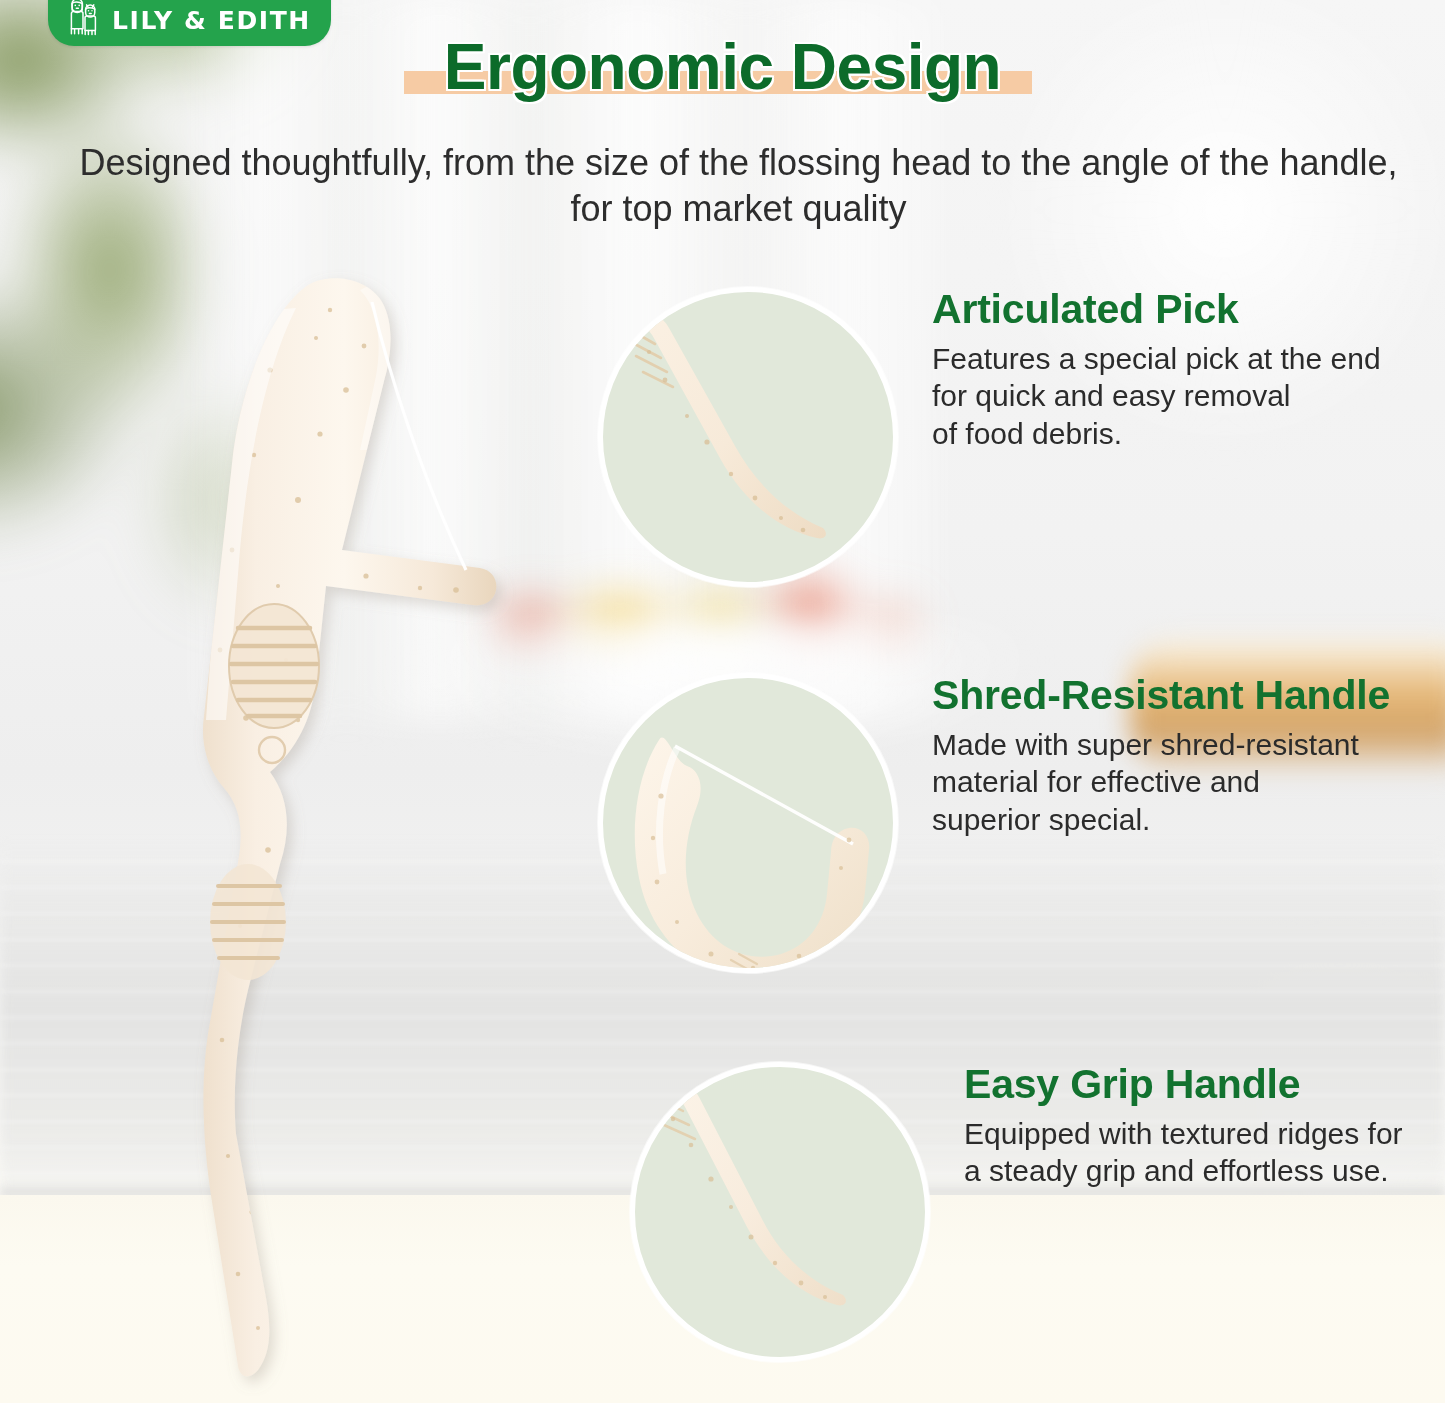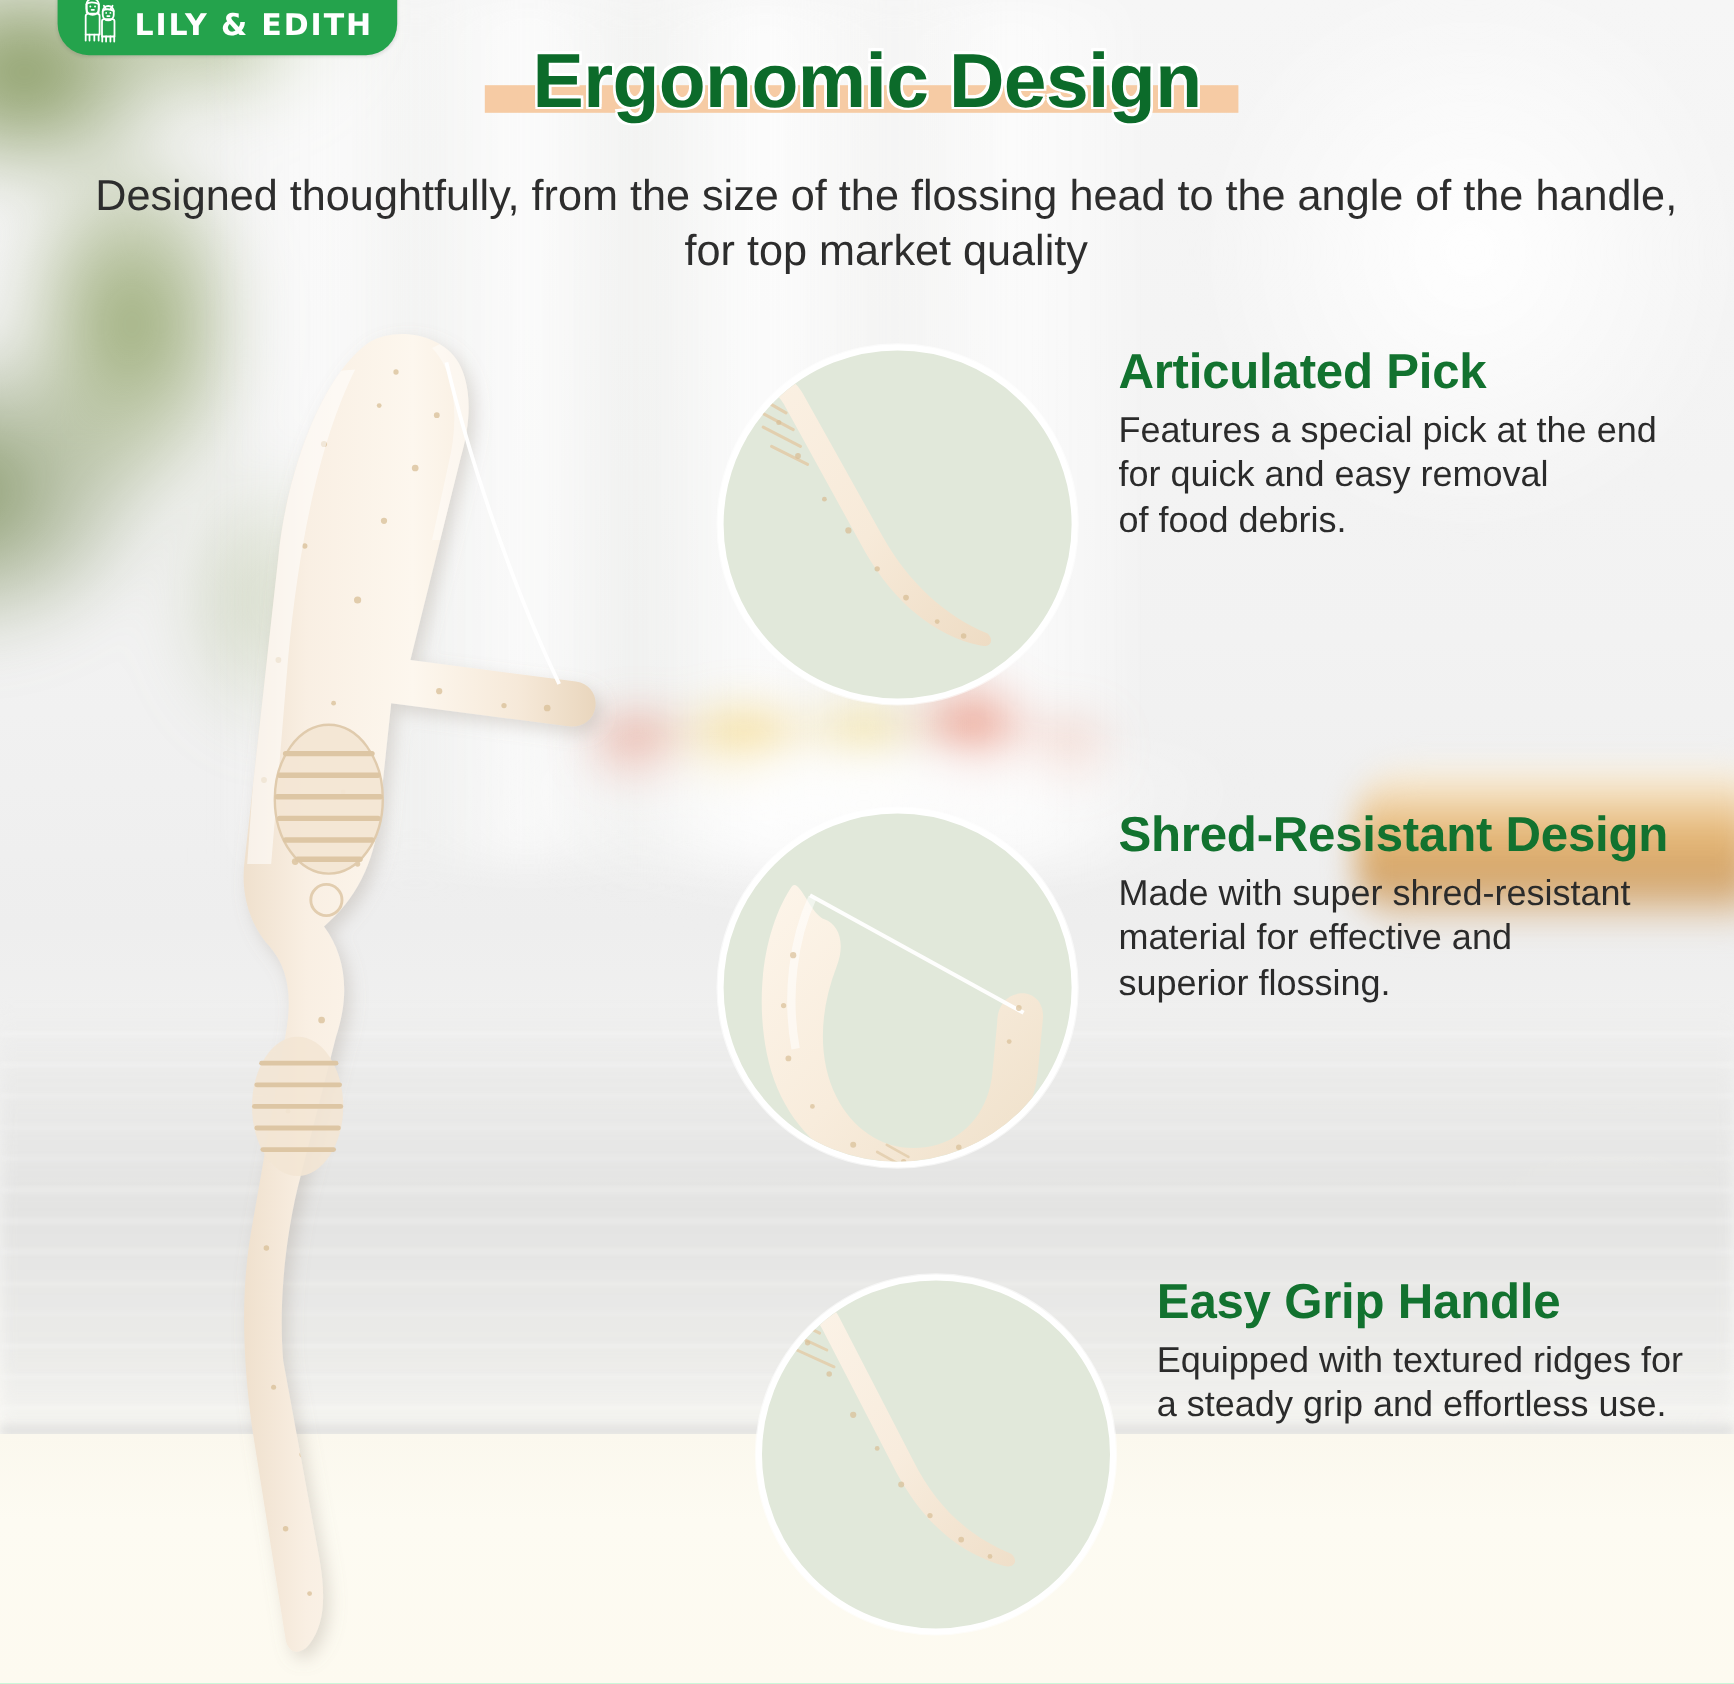--- a/index.html
+++ b/index.html
@@ -6,21 +6,21 @@
   html, body {
     width:1445px; height:1403px;
     font-family:"Liberation Sans", sans-serif;
     overflow:hidden;
   }
 
   
   #stage {
     position:relative;
     width:1445px; height:1403px;
-    background:#86efac;
+    background:#fca5a5;
     overflow:hidden;
   }
 
   
   .bg-layer { position:absolute; pointer-events:none; }
 
   #bg-base {
     inset:0;
     background:
       linear-gradient(180deg,#f6f6f6 0%, #f2f2f2 38%, #eeeeee 55%, #f4f4f3 72%, #fbfaf6 84%, #fdfcf6 100%);
@@ -427,25 +427,25 @@
             <circle cx="238" cy="190" r="2"></circle>
           <circle cx="246" cy="162" r="2.4"></circle>
         </g>
         <g stroke="#e2ccaa" stroke-width="2.2" stroke-linecap="round" opacity=".8">
           <line x1="128" y1="282" x2="146" y2="292"></line>
           <line x1="136" y1="276" x2="154" y2="286"></line>
         </g>
       </svg>
     </div>
     <div class="feature-text">
-      <div class="feature-title">Shred-Resistant Design</div>
+      <div class="feature-title">Shred-Resistant Handle</div>
       <div class="feature-body">
         <span>Made with super shred-resistant</span>
         <span>material for effective and</span>
-        <span>superior flossing.</span>
+        <span>superior special.</span>
       </div>
     </div>
   </div>
 
   <div class="feature-row" id="feature-row-2">
     <div class="feature-circle">
       <svg viewBox="0 0 300 300" width="300" height="300">
         <defs>
           <linearGradient id="c3g" x1="0" y1="0" x2="1" y2="1">
             <stop offset="0%" stop-color="#fcf4e9"></stop>

